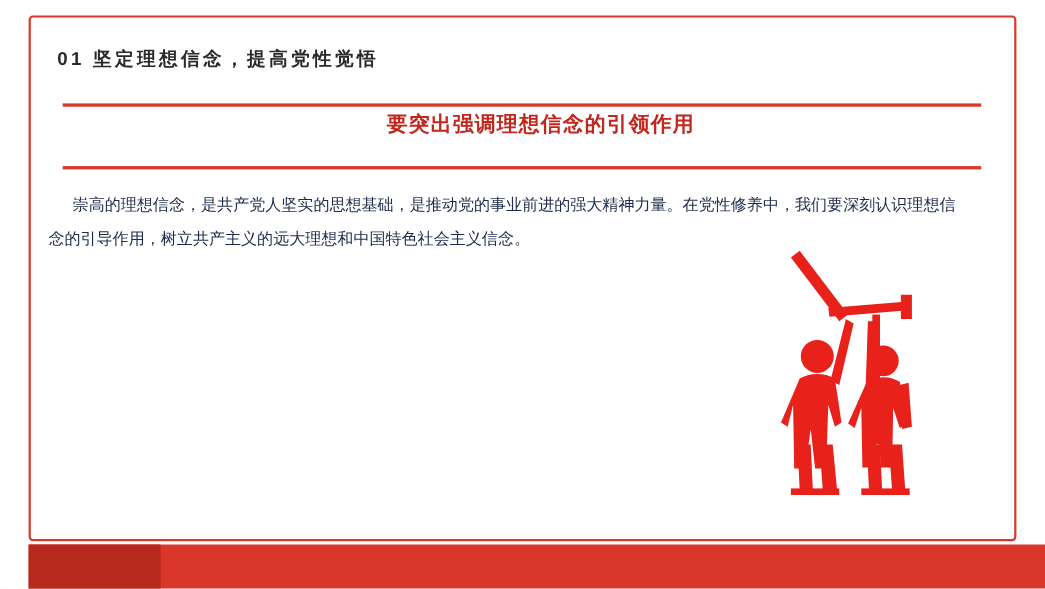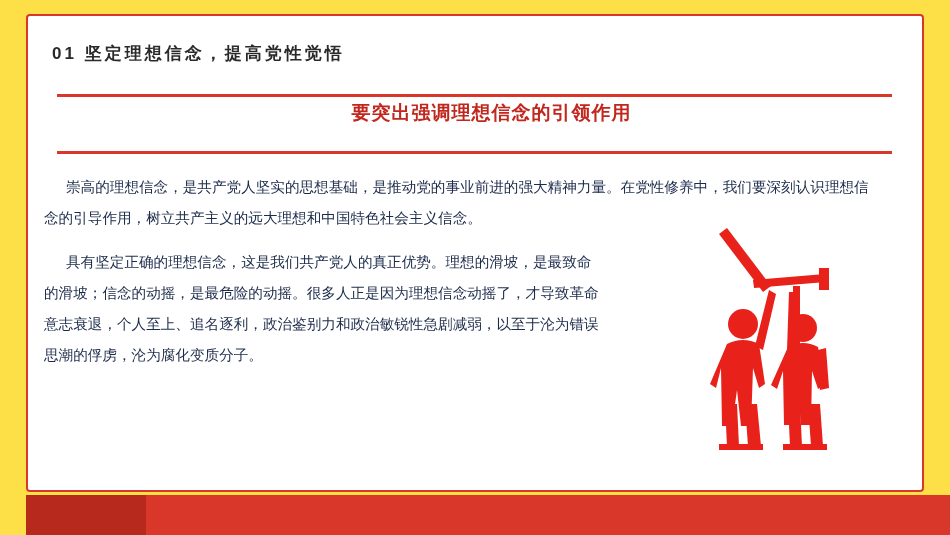--- a/index.html
+++ b/index.html
@@ -12,21 +12,21 @@
     height: 535px;
     background: #f2efe9;
     font-family: "Liberation Sans", sans-serif;
     overflow: hidden;
   }
 
   .slide {
     position: relative;
     width: 950px;
     height: 535px;
-    background: #fde047;
+    background: #ffffff;
   }
 
   
   .card {
     position: absolute;
     left: 26px;
     top: 14px;
     width: 898px;
     height: 478px;
     background: #ffffff;
@@ -160,21 +160,20 @@
   <div class="section-title">01 坚定理想信念，提高党性觉悟</div>
 
   <div class="heading-bar">
     <div class="heading-line-top"></div>
     <div class="heading-line-bottom"></div>
     <div class="heading-text">要突出强调理想信念的引领作用</div>
   </div>
 
   <div class="body-area">
     <div class="para first"><span class="ind"></span><span>崇高的理想信念，是共产党人坚实的思想基础，是推动党的事业前进的强大精神力量。在党性修养中，我们要深刻认识理想信念的引导作用，树立共产主义的远大理想和中国特色社会主义信念。</span></div>
-    <div class="para narrow"><span class="ind"></span><span>具有坚定正确的理想信念，这是我们共产党人的真正优势。理想的滑坡，是最致命的滑坡；信念的动摇，是最危险的动摇。很多人正是因为理想信念动摇了，才导致革命意志衰退，个人至上、追名逐利，政治鉴别力和政治敏锐性急剧减弱，以至于沦为错误思潮的俘虏，沦为腐化变质分子。</span></div>
   </div>
 
   <div class="illustration">
     <svg width="215" height="230" viewBox="0 0 215 230" xmlns="http://www.w3.org/2000/svg">
       <g fill="#e8211a">
 
         <path d="M44 6 L52 0 L96 58 L88 64 Z"></path>
 
         <path d="M78 52 L150 46 L151 54 L79 60 Z"></path>
         <path d="M144 40 L154 40 L154 62 L144 62 Z"></path>

